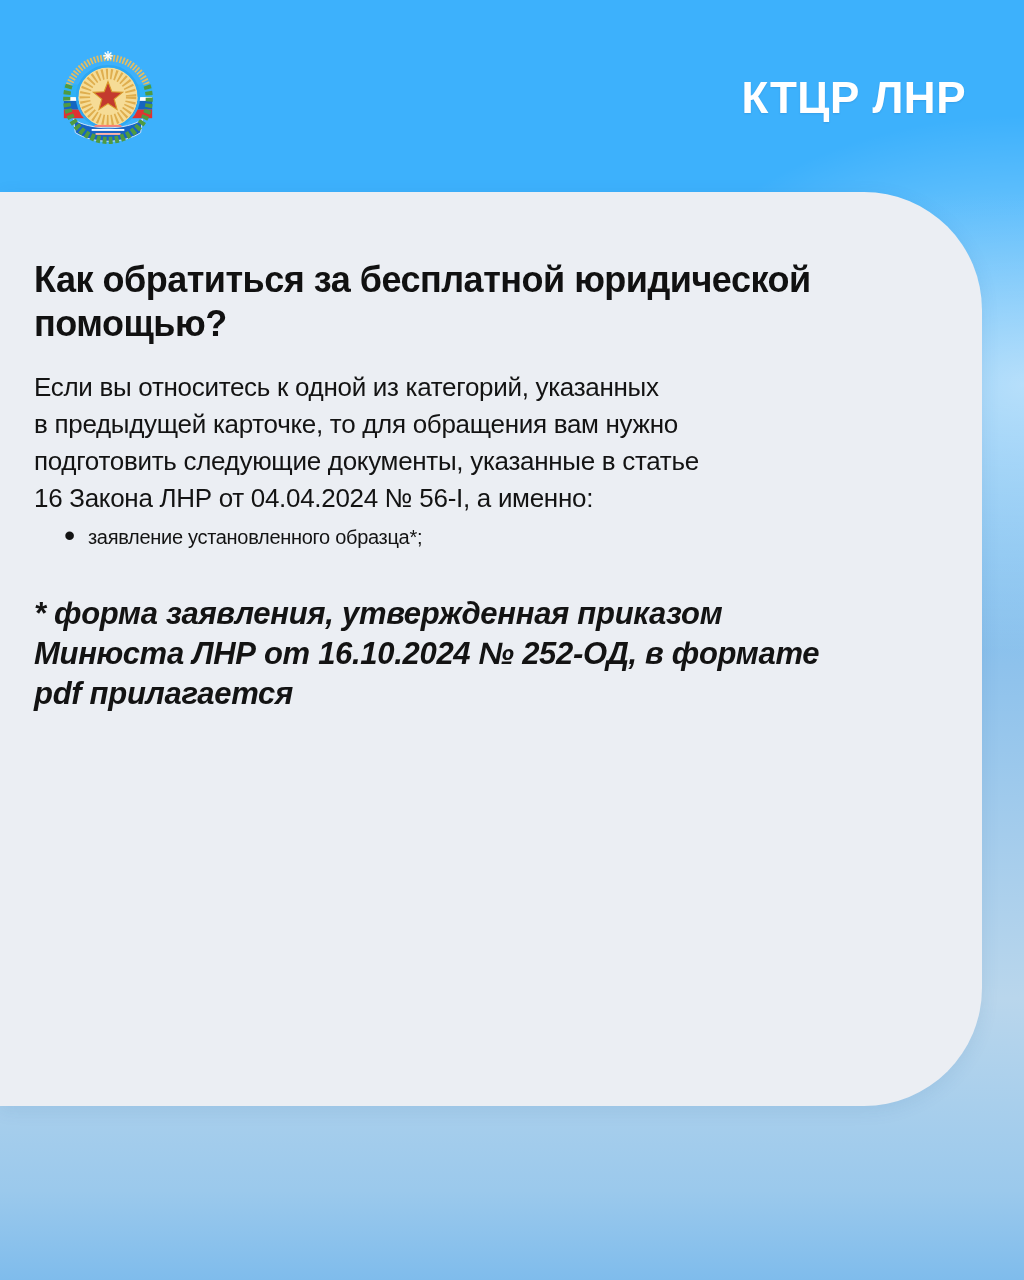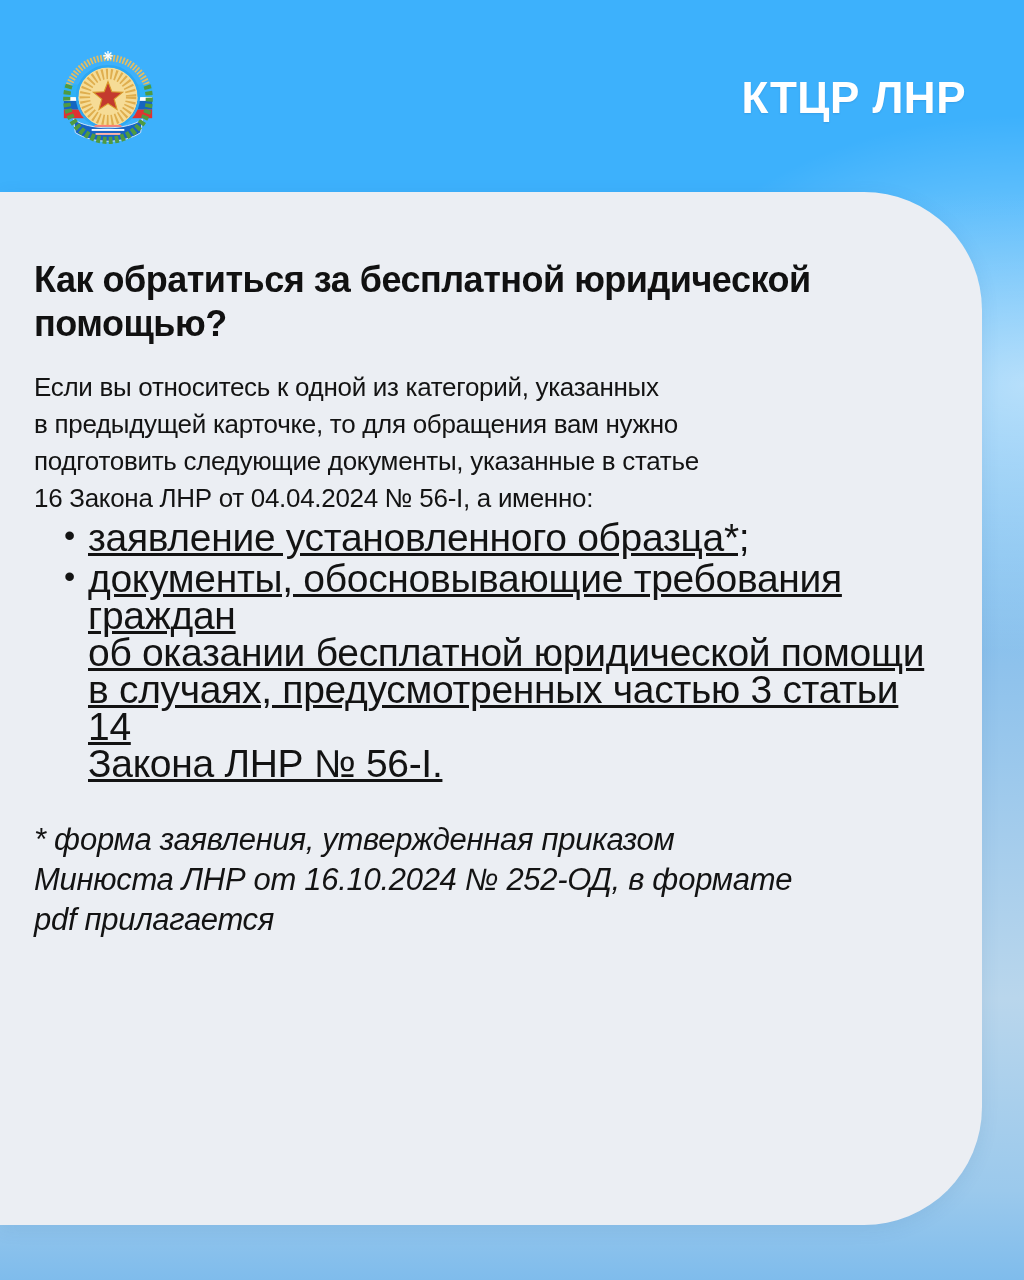--- a/index.html
+++ b/index.html
@@ -29,21 +29,21 @@
     color: #ffffff;
     font-size: 44px; font-weight: 700;
     letter-spacing: 0.5px;
     margin-top: 4px;
     text-shadow: 0 1px 2px rgba(0,60,120,0.15);
   }
 
   
   .card {
     position: absolute; top: 192px; left: 0;
-    width: 982px; height: 1033px;
+    width: 982px; height: 914px;
     background: #ebeef3;
     border-radius: 0 118px 118px 0;
     box-sizing: border-box;
     padding: 66px 48px 0 34px;
     box-shadow: 0 4px 18px rgba(30,90,150,0.10);
     color: #131313;
   }
   .pre { white-space: pre-line; }
 
   .card h1 {
@@ -59,32 +59,31 @@
     letter-spacing: -0.3px;
   }
   .doc-list {
     margin: 0; padding: 2px 0 0 30px;
     list-style: none;
   }
   .doc-list li {
     position: relative;
     padding-left: 24px;
     margin: 0 0 4px 0;
-    font-size: 39px; line-height: 37px;
+    font-size: 20px; line-height: 37px;
     letter-spacing: -0.3px;
-    text-decoration: underline;
   }
   .doc-list li::before {
     content: "\2022";
     position: absolute; left: 0; top: -2px;
     font-size: 32px; color: #131313;
   }
   .footnote {
     margin: 38px 0 0 0;
-    font-size: 31px; font-weight: 400; font-style: italic;
+    font-size: 31px; font-weight: 700; font-style: italic;
     line-height: 40px;
     letter-spacing: -0.3px;
   }
 </style>
 </head>
 <body>
 
 <div class="page">
 
   <header class="header">
@@ -132,24 +131,20 @@
     <h1 class="pre">Как обратиться за бесплатной юридической
 помощью?</h1>
 
     <p class="intro pre">Если вы относитесь к одной из категорий, указанных
 в предыдущей карточке, то для обращения вам нужно
 подготовить следующие документы, указанные в статье
 16 Закона ЛНР от 04.04.2024 № 56-I, а именно:</p>
 
     <ul class="doc-list">
       <li class="pre">заявление установленного образца*;</li>
-      <li class="pre">документы, обосновывающие требования граждан
-об оказании бесплатной юридической помощи
-в случаях, предусмотренных частью 3 статьи 14
-Закона ЛНР № 56-I.</li>
     </ul>
 
     <p class="footnote pre">* форма заявления, утвержденная приказом
 Минюста ЛНР от 16.10.2024 № 252-ОД, в формате
 pdf прилагается</p>
   </main>
 
 </div>
 
 </body></html>

